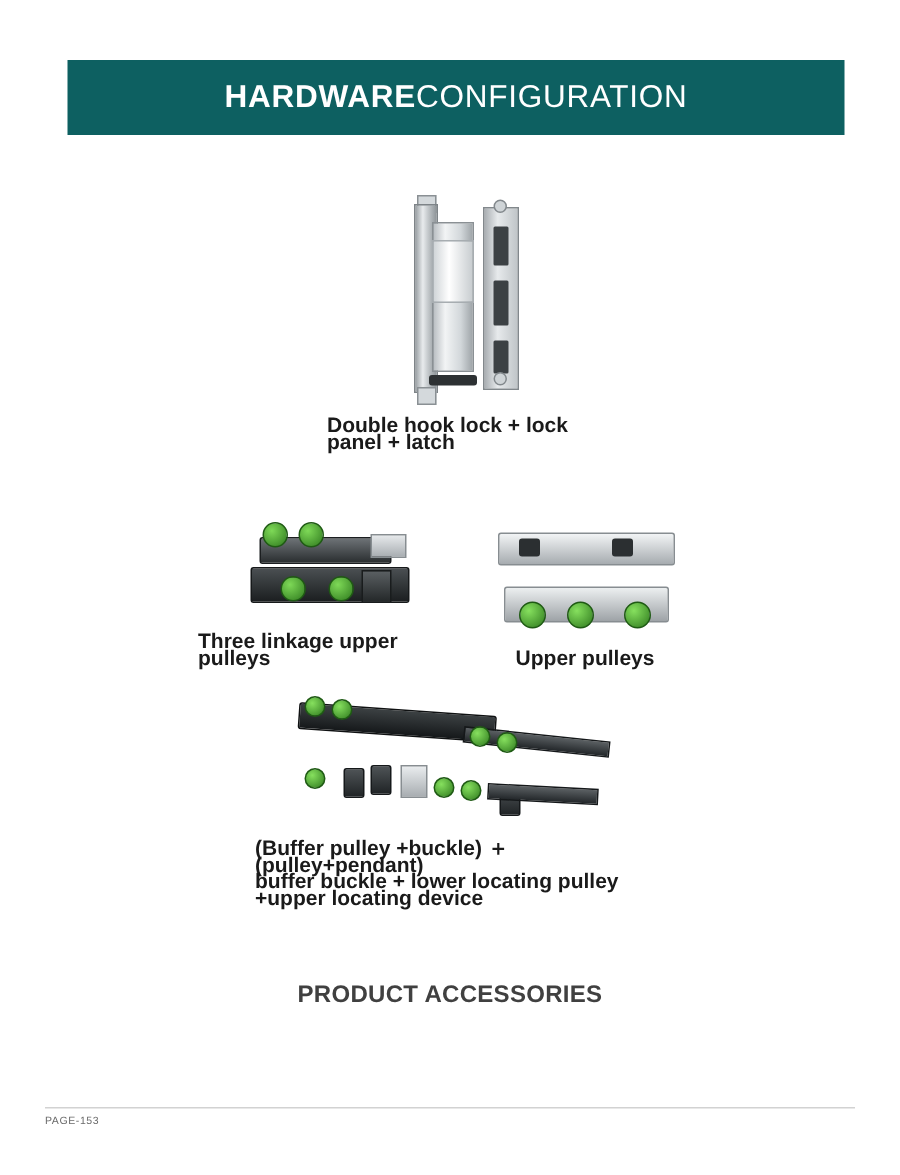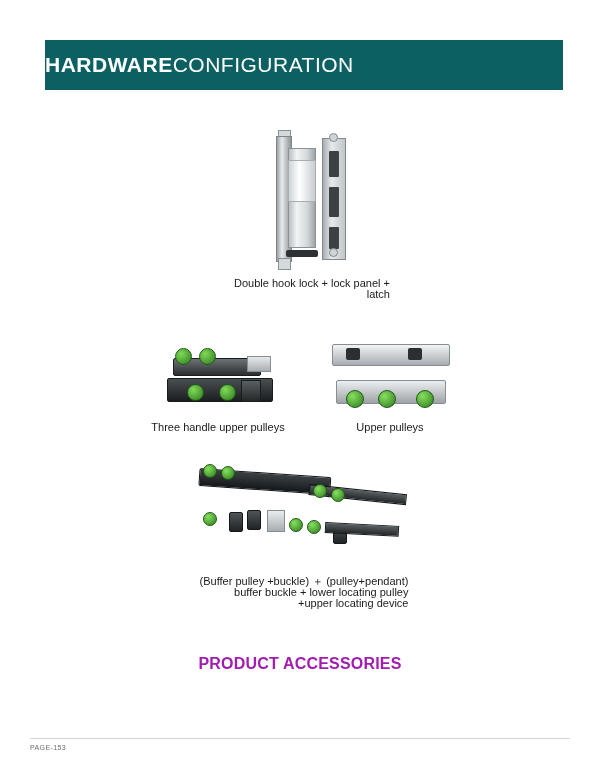--- a/index.html
+++ b/index.html
@@ -19,20 +19,21 @@
   
   .header-banner {
     position: absolute;
     left: 45px;
     top: 40px;
     width: 518px;
     height: 50px;
     background: #0d6061;
     display: flex;
     align-items: center;
+    justify-content: center;
   }
   .header-title {
     font-size: 21px;
     letter-spacing: 0.5px;
     color: #ffffff;
     white-space: nowrap;
   }
   .header-title .bold {
     font-weight: bold;
   }
@@ -53,26 +54,27 @@
     flex-direction: column;
     align-items: center;
   }
   .cell-art {
     position: relative;
     display: flex;
     align-items: flex-end;
     justify-content: center;
   }
   .caption {
-    font-size: 11px;
+    font-size: 14px;
     line-height: 11px;
-    text-align: right;
+    text-align: left;
     color: #1a1a1a;
     margin-top: 10px;
     white-space: pre-line;
+    font-weight: bold;
   }
 
   
   #row1 { left: 45px; top: 128px; width: 518px; }
   #row1 .cell { width: 172px; }
   #row1 .cell-art { height: 140px; }
 
   
   .lockset { position: relative; width: 92px; height: 138px; }
   .lock-faceplate {
@@ -228,21 +230,21 @@
     background: radial-gradient(circle at 35% 32%,#86e05e,#2f7a1e);
     border: 1px solid #1f5a14;
   }
   .up-dark {
     position: absolute; width: 14px; height: 12px;
     background: #2b2f31; border-radius: 2px;
   }
 
   
   #row3 { left: 45px; top: 460px; width: 518px; }
-  #row3 .cell.wide { width: 268px; gap: 16px; }
+  #row3 .cell.wide { width: 268px; }
   #row3 .cell.narrow { width: 232px; }
   #row3 .cell-art { height: 90px; }
 
   
   .bufferset { position: relative; width: 230px; height: 88px; }
   .bf-rail {
     position: absolute; left: 10px; top: 6px; width: 130px; height: 16px;
     background: linear-gradient(180deg,#3c4143,#15181a);
     border: 1px solid #0f1112; border-radius: 2px;
     transform: rotate(4deg); transform-origin: left center;
@@ -298,21 +300,21 @@
 
   
   .product-heading {
     position: absolute;
     left: 0; right: 0;
     top: 655px;
     text-align: center;
     font-size: 16px;
     font-weight: bold;
     letter-spacing: 0.2px;
-    color: #a21caf;
+    color: #404040;
   }
 
   
   .footer-rule {
     position: absolute;
     left: 30px;
     top: 738px;
     width: 540px;
     height: 1px;
     background: #d2d2d2;
@@ -371,21 +373,21 @@
         <div class="lk-arm"></div>
         <div class="lk-base"></div>
         <div class="lk-wheel" style="left:12px; top:8px;"></div>
         <div class="lk-wheel" style="left:36px; top:8px;"></div>
         <div class="lk-wheel" style="left:24px; top:44px;"></div>
         <div class="lk-wheel" style="left:56px; top:44px;"></div>
         <div class="lk-block" style="left:78px; top:40px;"></div>
         <div class="lk-metal" style="left:84px; top:16px;"></div>
       </div>
     </div>
-    <div class="caption">Three handle upper pulleys</div>
+    <div class="caption">Three linkage upper pulleys</div>
   </div>
 
   <div class="cell">
     <div class="cell-art">
       <div class="upperpulley">
         <div class="up-bar"></div>
         <div class="up-dark" style="left:16px; top:8px;"></div>
         <div class="up-dark" style="left:78px; top:8px;"></div>
         <div class="up-bar2"></div>
         <div class="up-wheel" style="left:16px; top:50px;"></div>

